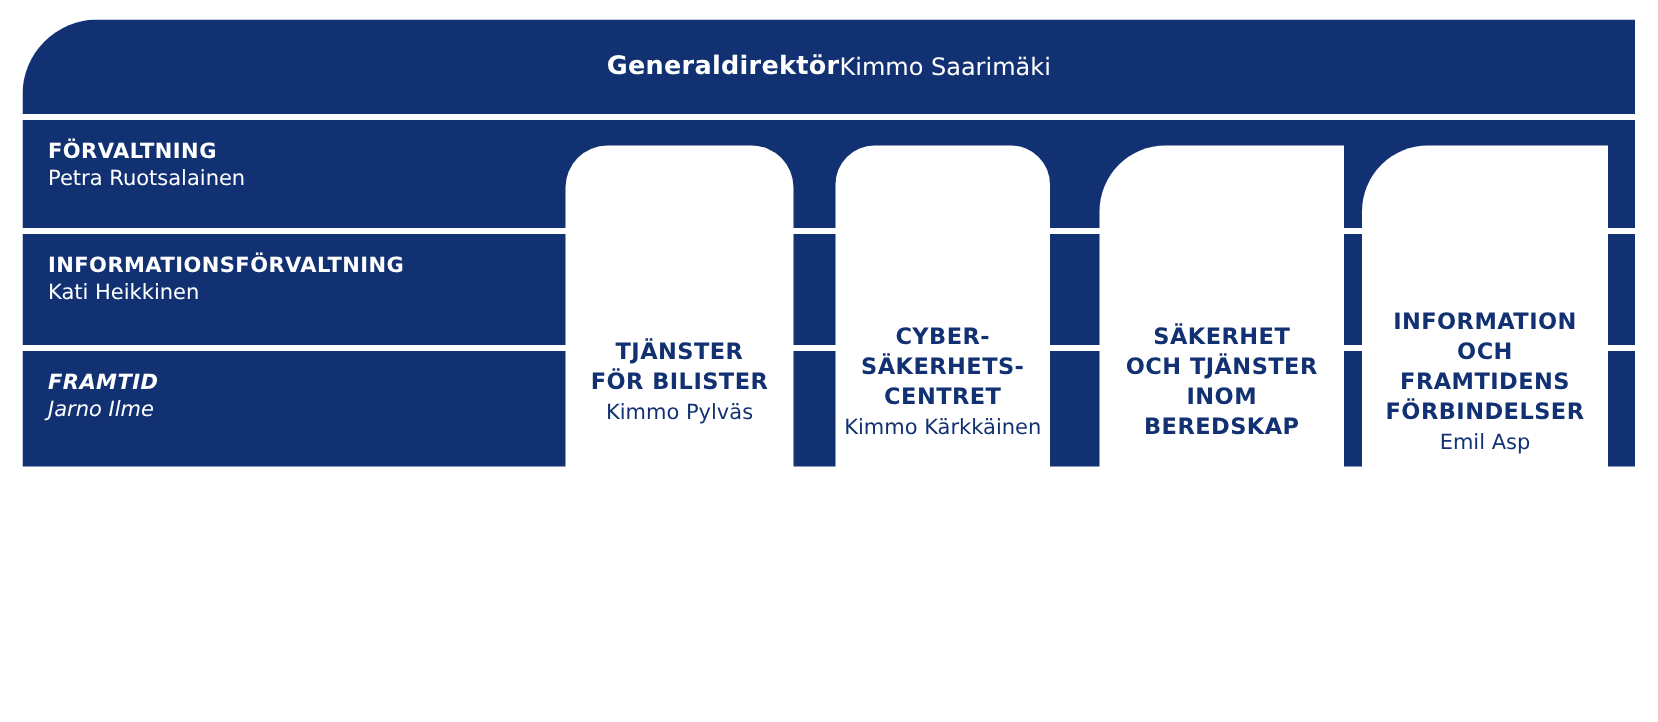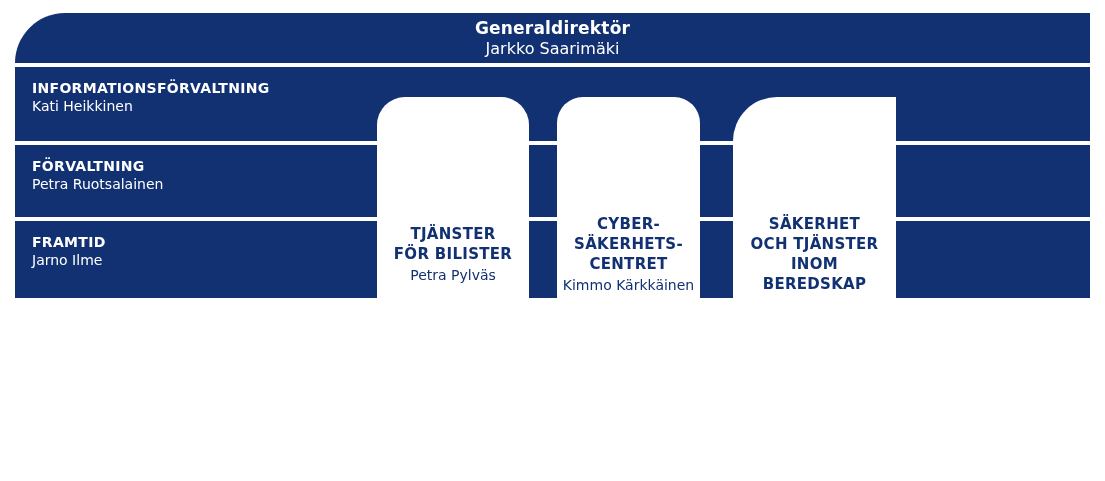--- a/index.html
+++ b/index.html
@@ -23,24 +23,24 @@
     height: 453px;
     background: #ffffff;
     border-top-left-radius: 50px;
     overflow: hidden;
   }
   .band {
     background: #123172;
     box-sizing: border-box;
   }
   .header-band {
-    height: 50px;
+    height: 63px;
     margin-bottom: 4px;
     display: flex;
-    flex-direction: column;
+    flex-direction: row;
     justify-content: center;
     align-items: center;
     text-align: center;
     color: #ffffff;
   }
   .header-title {
     font-weight: bold;
     font-size: 17px;
     line-height: 21px;
     letter-spacing: 0.2px;
@@ -49,21 +49,21 @@
     font-size: 16px;
     line-height: 20px;
   }
   .dept-row {
     height: 74px;
     margin-bottom: 4px;
     color: #ffffff;
     padding: 12px 0 0 17px;
   }
   .dept-row.first { height: 72px; }
-  .dept-row.last  { height: 77px; margin-bottom: 12px; }
+  .dept-row.last  { height: 77px; margin-bottom: 12px; font-style: italic; }
   .dept-title {
     font-weight: bold;
     font-size: 14px;
     line-height: 18px;
     letter-spacing: 0.3px;
     white-space: pre-line;
   }
   .dept-name {
     font-size: 14px;
     line-height: 18px;
@@ -102,55 +102,62 @@
   }
 </style>
 </head>
 <body>
 
 <div class="page">
   <div class="org">
 
     <div class="band header-band">
       <div class="header-title">Generaldirektör</div>
-      <div class="header-name">Jarkko Saarimäki</div>
+      <div class="header-name">Kimmo Saarimäki</div>
+    </div>
+
+    <div class="band dept-row first">
+      <div class="dept-title">FÖRVALTNING</div>
+      <div class="dept-name">Petra Ruotsalainen</div>
     </div>
 
     <div class="band dept-row">
       <div class="dept-title">INFORMATIONSFÖRVALTNING</div>
       <div class="dept-name">Kati Heikkinen</div>
-    </div>
-
-    <div class="band dept-row first">
-      <div class="dept-title">FÖRVALTNING</div>
-      <div class="dept-name">Petra Ruotsalainen</div>
     </div>
 
 
 
     <div class="band dept-row last">
       <div class="dept-title">FRAMTID</div>
       <div class="dept-name">Jarno Ilme</div>
     </div>
 
     <div class="division-col col-1">
       <div class="division-title">TJÄNSTER
 FÖR BILISTER</div>
-      <div class="division-name">Petra Pylväs</div>
+      <div class="division-name">Kimmo Pylväs</div>
     </div>
 
     <div class="division-col col-2">
       <div class="division-title">CYBER-
 SÄKERHETS-
 CENTRET</div>
       <div class="division-name">Kimmo Kärkkäinen</div>
     </div>
 
     <div class="division-col col-3">
       <div class="division-title">SÄKERHET
 OCH TJÄNSTER
 INOM
 BEREDSKAP</div>
     </div>
 
+    <div class="division-col col-4">
+      <div class="division-title">INFORMATION
+OCH
+FRAMTIDENS
+FÖRBINDELSER</div>
+      <div class="division-name">Emil Asp</div>
+    </div>
 
   </div>
 </div>
 
 </body></html>

